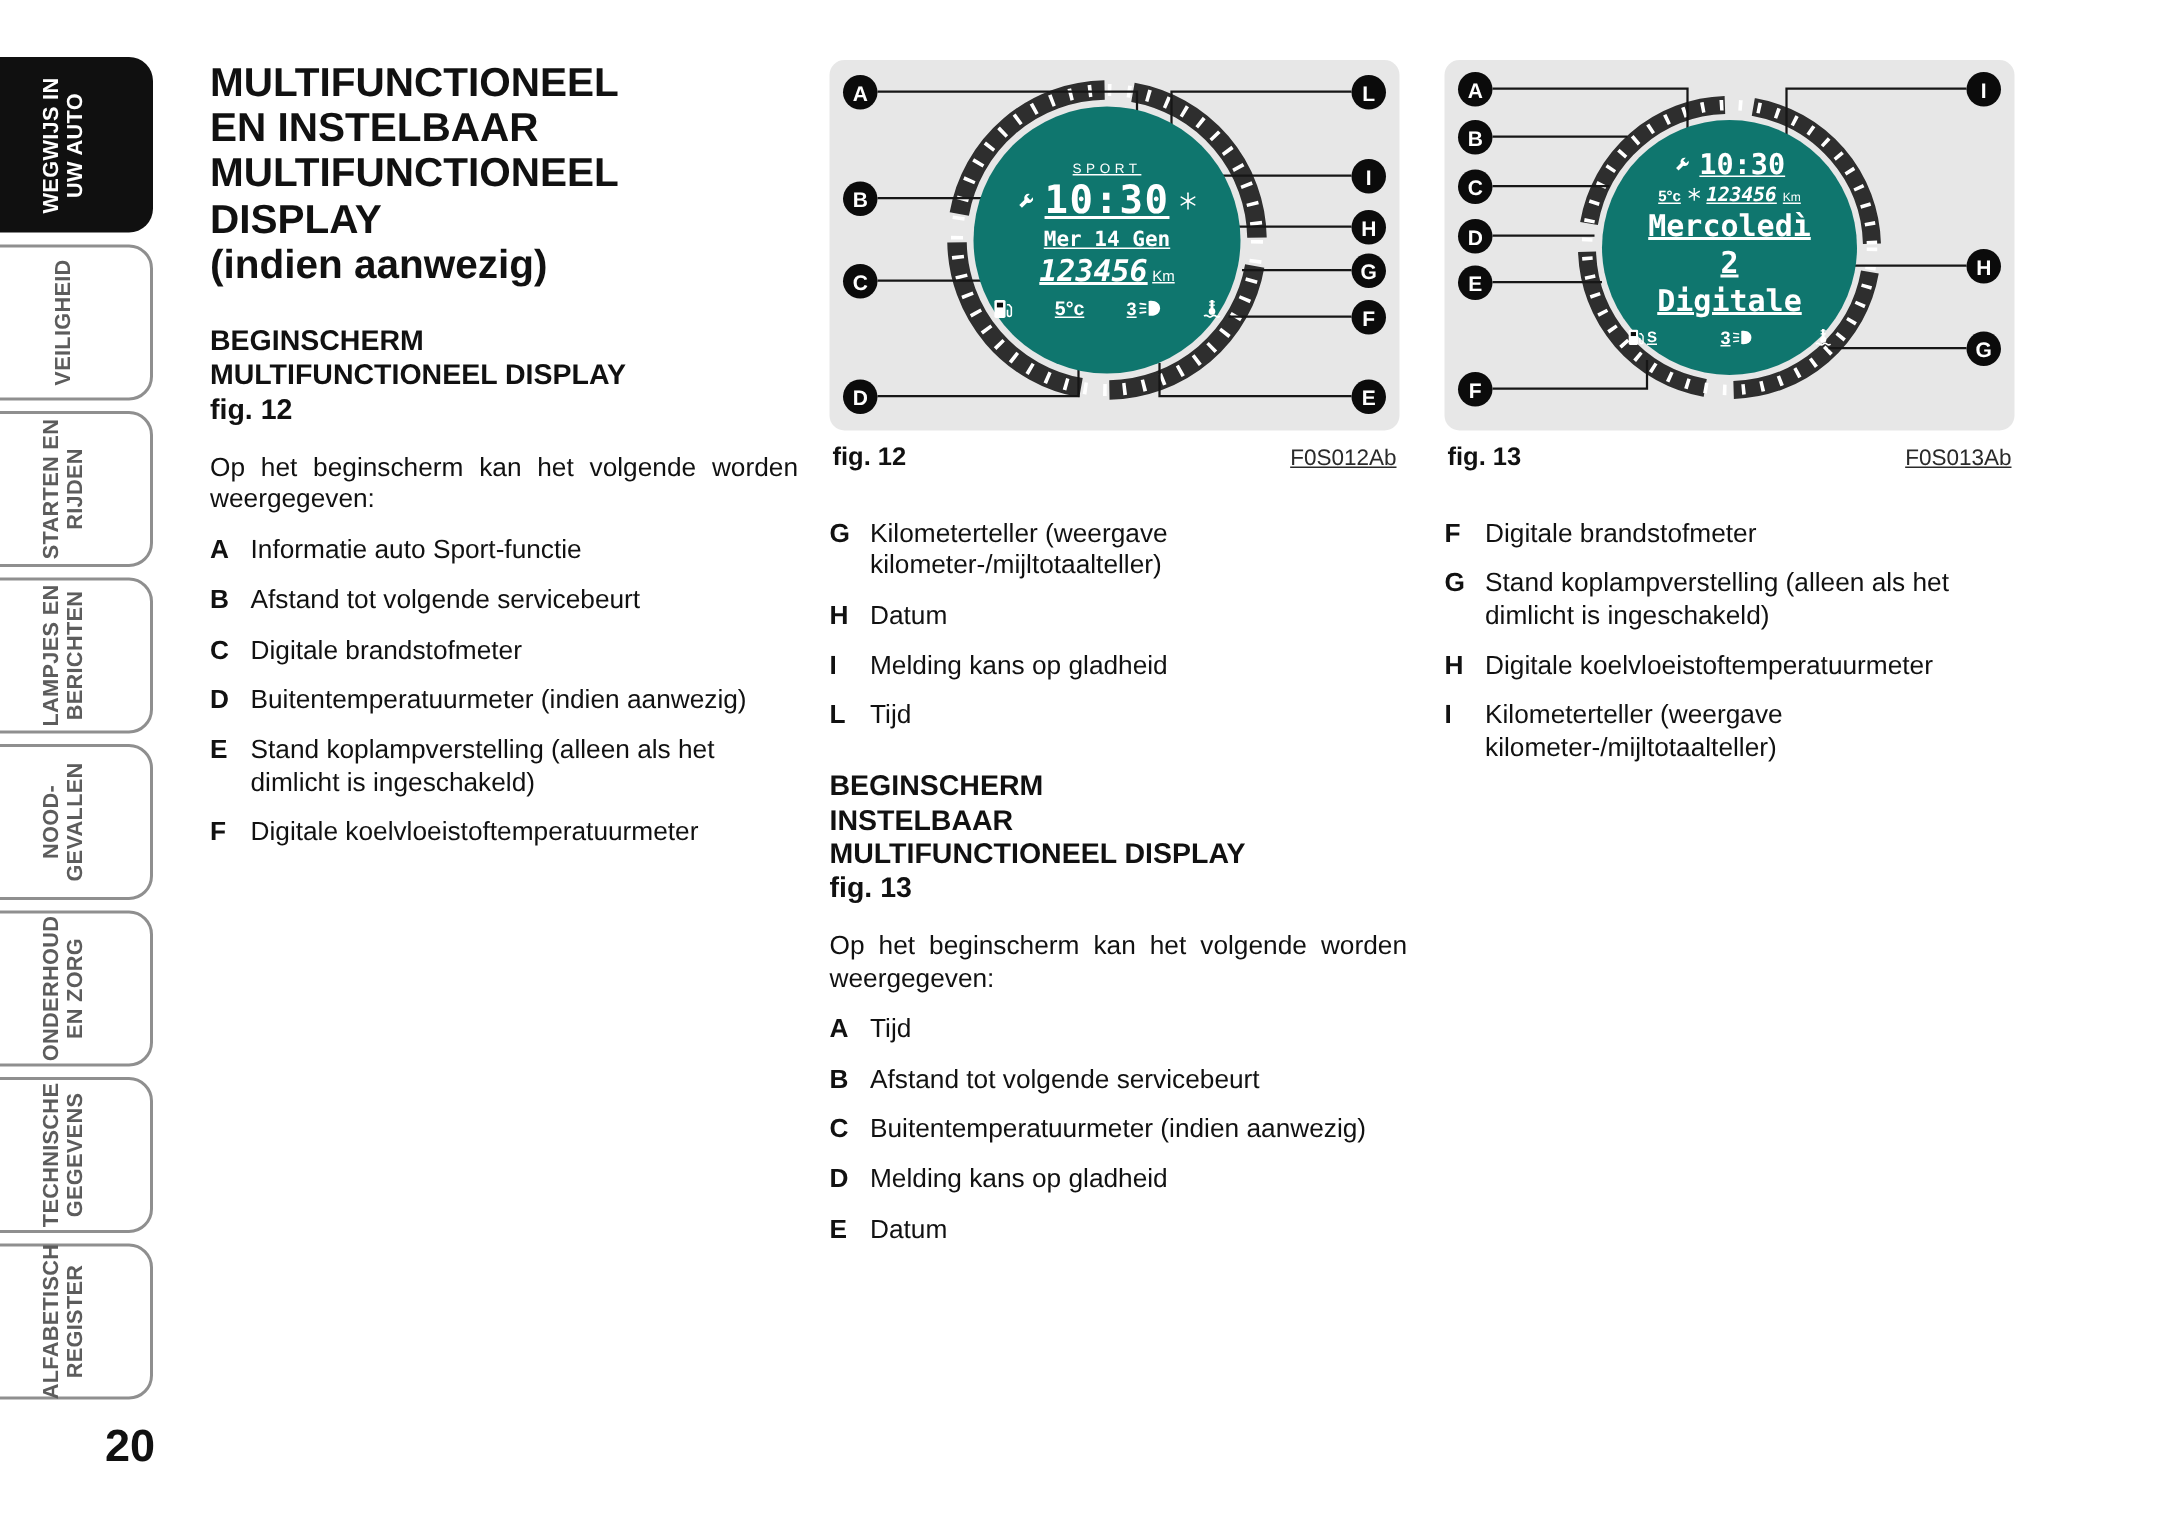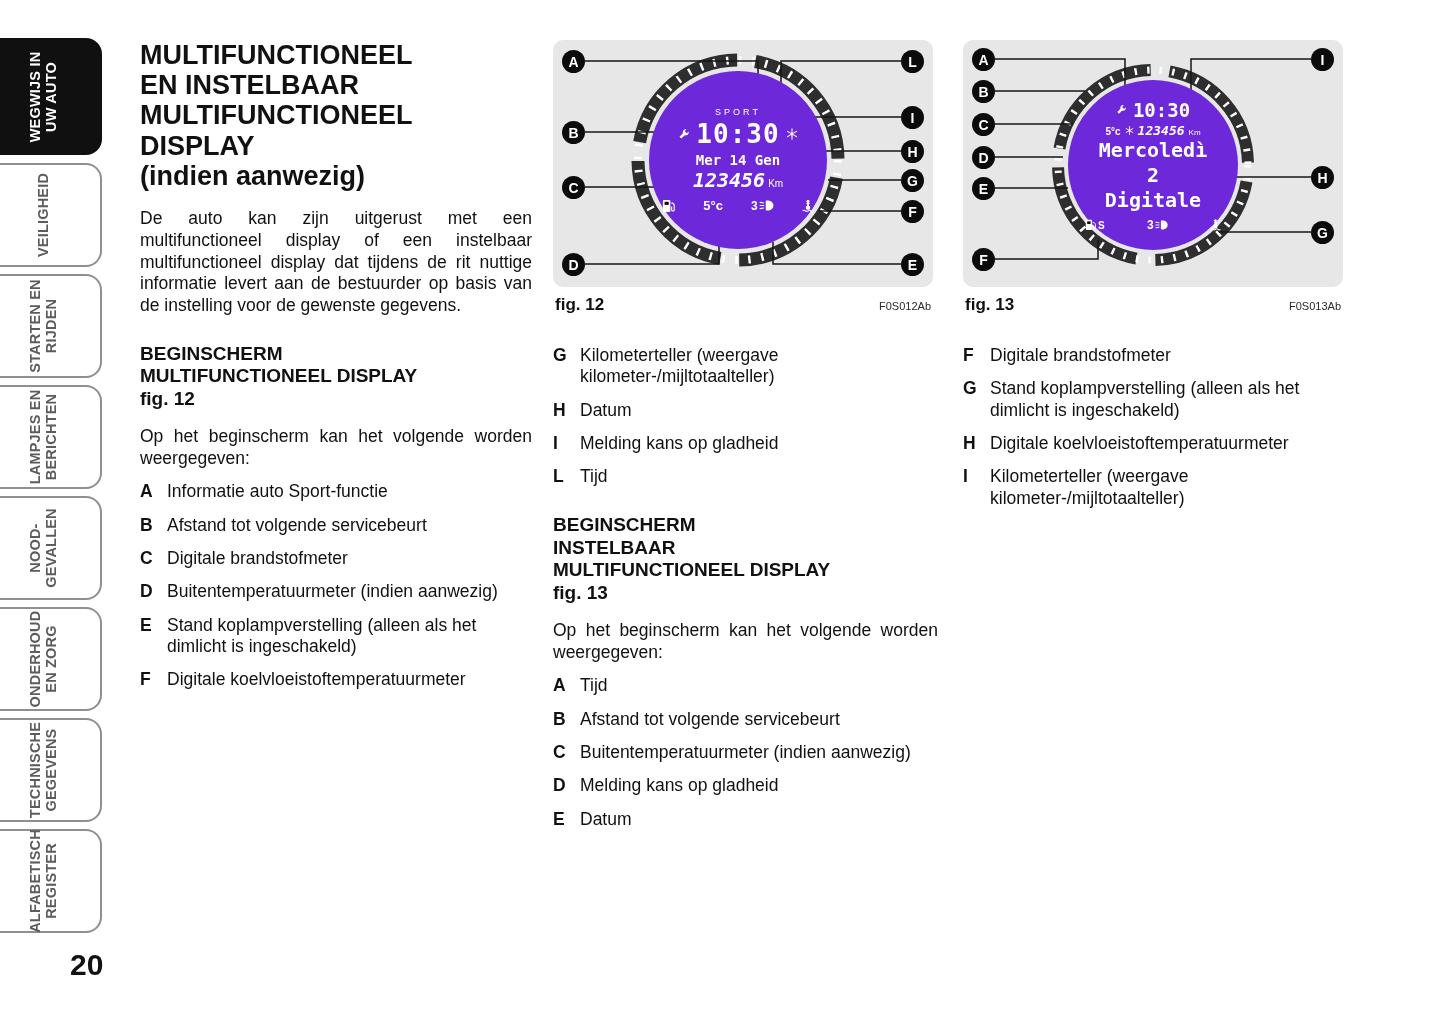--- a/index.html
+++ b/index.html
@@ -26,43 +26,43 @@
   .list-item { display:flex; margin-top:12px; font-size:17.5px; line-height:1.22; color:#111; }
   .list-key { font-weight:bold; width:27px; flex:none; }
   .list-text { flex:1; }
 
   
   .figure { position:relative; width:380px; height:247px; background:#e7e7e7; border-radius:10px; }
   .fig-svg { position:absolute; left:0; top:0; }
   .badge { position:absolute; width:23px; height:23px; background:#0b0b0b; color:#fff;
     border-radius:50%; font-size:14px; font-weight:bold;
     display:flex; align-items:center; justify-content:center; }
-  .face { position:absolute; background:#6d28d9; border-radius:50%; color:#fff;
-    display:flex; flex-direction:column; align-items:center; justify-content:center; }
+  .face { position:absolute; background:#0f766e; border-radius:50%; color:#fff;
+    display:flex; flex-direction:column; align-items:center; justify-content:center;text-decoration:underline; }
   .disp-row { display:flex; align-items:center; gap:6px; }
   .disp-sport { font-size:9px; letter-spacing:3px; margin-bottom:2px; }
   .disp-time-lg { font-family:"DejaVu Sans Mono", monospace; font-weight:bold; font-size:26px; letter-spacing:1px; }
   .disp-time-sm { font-family:"DejaVu Sans Mono", monospace; font-weight:bold; font-size:19px; }
   .disp-date { font-family:"DejaVu Sans Mono", monospace; font-weight:bold; font-size:14px; margin-top:3px; }
   .disp-odo-num { font-family:"DejaVu Sans Mono", monospace; font-weight:bold; font-style:italic; font-size:20px; }
   .disp-odo-unit { font-size:10px; }
   .disp-odo-sm { font-family:"DejaVu Sans Mono", monospace; font-weight:bold; font-style:italic; font-size:13px; }
   .disp-unit-sm { font-size:8px; }
   .disp-temp { font-size:13px; font-weight:bold; }
   .disp-temp-sm { font-size:10px; font-weight:bold; }
   .disp-day { font-family:"DejaVu Sans Mono", monospace; font-weight:bold; font-size:20px; line-height:1.25; }
   .disp-bottom { margin-top:6px; width:152px; justify-content:space-between; }
   .disp-bottom-sm { margin-top:5px; width:136px; justify-content:space-between; }
   .beam-group { display:flex; align-items:center; gap:1px; font-size:12px; font-weight:bold; }
   .fuel-group { display:flex; align-items:flex-end; gap:2px; font-size:10px; font-weight:bold; }
   .icon { display:inline-flex; align-items:center; justify-content:center; }
 
   .fig-caption-row { display:flex; justify-content:space-between; align-items:baseline; margin:8px 3px 0 2px; width:376px; }
   .fig-caption { font-weight:bold; font-size:17px; color:#111; }
-  .fig-code { font-size:11px; color:#2a2a2a; }
+  .fig-code { font-size:15px; color:#2a2a2a;text-decoration:underline; }
 </style>
 </head>
 <body>
 
 <div class="page">
 
   <div class="tab active" style="top:38px;height:117px;">
     <div class="tab-label">WEGWIJS IN
 UW AUTO</div>
   </div>
@@ -94,21 +94,20 @@
 REGISTER</div>
   </div>
   <div class="page-number">20</div>
 
   <div class="col" style="left:140px;width:392px;">
     <h1 class="title">MULTIFUNCTIONEEL
 EN INSTELBAAR
 MULTIFUNCTIONEEL
 DISPLAY
 (indien aanwezig)</h1>
-    <p class="para">De auto kan zijn uitgerust met een multifunctioneel display of een instelbaar multifunctioneel display dat tijdens de rit nuttige informatie levert aan de bestuurder op basis van de instelling voor de gewenste gegevens.</p>
     <h2 class="sec-heading">BEGINSCHERM
 MULTIFUNCTIONEEL DISPLAY
 fig. 12</h2>
     <p class="lead">Op het beginscherm kan het volgende worden weergegeven:</p>
     <div class="list">
       <div class="list-item">
         <span class="list-key">A</span>
         <span class="list-text">Informatie auto Sport-functie</span>
       </div>
       <div class="list-item">

